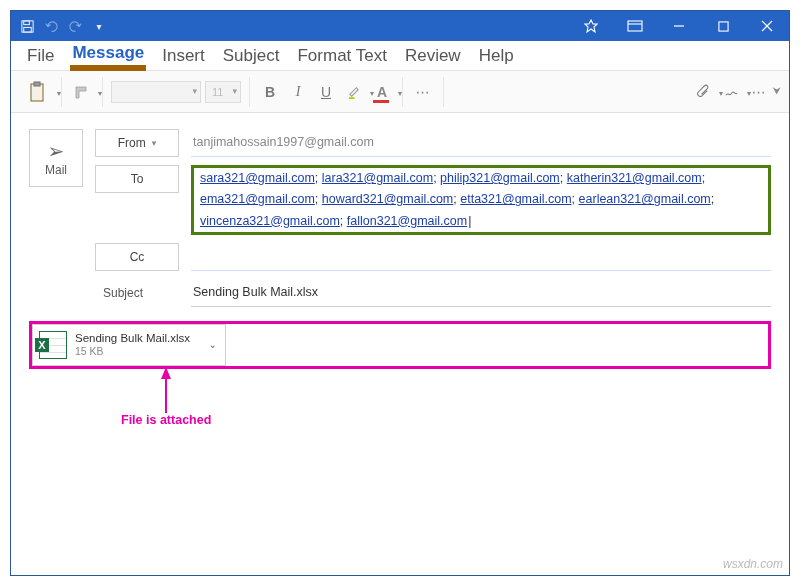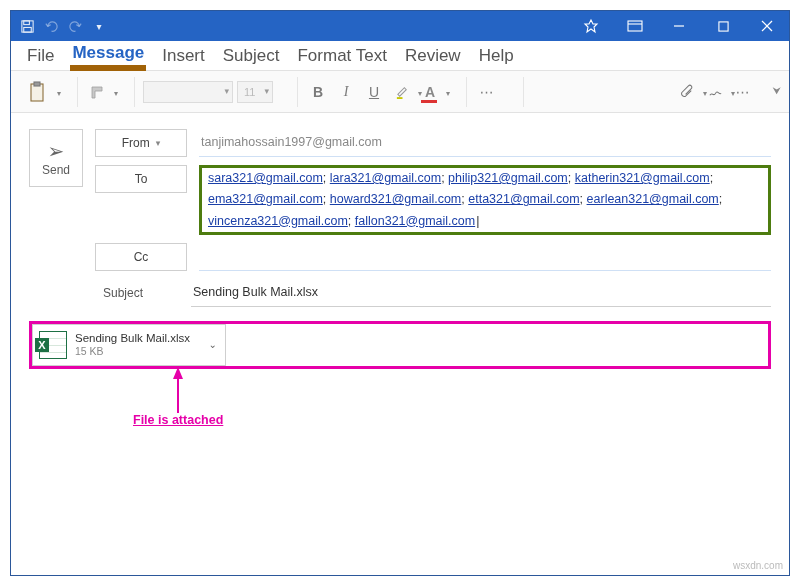--- a/index.html
+++ b/index.html
@@ -8,33 +8,33 @@
   .titlebar { height: 30px; background: #2564c4; color: #fff; display: flex; align-items: center; font-size: 12px; position: relative; }
   .qat { display: flex; align-items: center; gap: 4px; padding: 0 6px; }
   .qat-item { width: 20px; height: 20px; display: flex; align-items: center; justify-content: center; opacity: 0.9; color: #fff; }
   .tb-title { position: absolute; left: 50%; transform: translateX(-50%); color: #fff; font-size: 12px; white-space: nowrap; }
   .tb-right { position: absolute; right: 0; display: flex; align-items: center; }
   .tb-btn { width: 44px; height: 30px; display: flex; align-items: center; justify-content: center; color: #fff; }
   .ribbon-tabs { height: 30px; display: flex; align-items: center; gap: 14px; padding: 0 14px; border-bottom: 1px solid #e2e2e2; font-size: 17px; color: #555; }
   .ribbon-tab { height: 30px; display: flex; align-items: center; padding: 0 2px; cursor: default; }
   .ribbon-tab.active { color: #2564c4; border-bottom: 6px solid #a16207; font-weight: 600; }
   .ribbon { height: 42px; background: #fafafa; border-bottom: 1px solid #e2e2e2; display: flex; align-items: center; padding: 0 10px; gap: 8px; position: relative; }
-  .ribbon-grp { display: flex; align-items: center; gap: 4px; padding-right: 24px; border-right: 1px solid #e5e5e5; height: 30px; }
+  .ribbon-grp { display: flex; align-items: center; gap: 4px; padding-right: 8px; border-right: 1px solid #e5e5e5; height: 30px; }
   .ribbon-grp:last-child { border-right: none; }
   .r-btn { width: 24px; height: 24px; display: flex; align-items: center; justify-content: center; color: #7a7a7a; font-size: 14px; position: relative; }
   .r-btn.wdrop::after { content: "▾"; font-size: 8px; color: #888; position: absolute; right: -8px; top: 9px; }
   .r-select { height: 22px; border: 1px solid #dcdcdc; background: #f3f3f3; color: #bbb; font-size: 11px; padding: 0 14px 0 6px; position: relative; min-width: 36px; display:flex; align-items:center; }
   .r-select::after { content: "▾"; position: absolute; right: 3px; top: 4px; font-size: 9px; color: #999; }
   .r-chev { position: absolute; right: 8px; top: 14px; font-size: 10px; color: #888; }
   .compose { padding: 16px 18px 0 18px; display: flex; flex-direction: column; gap: 0; }
   .row { display: flex; align-items: flex-start; gap: 12px; }
   .sendcol { width: 54px; }
   .sendbox { width: 54px; height: 58px; border: 1px solid #cfcfcf; display: flex; flex-direction: column; align-items: center; justify-content: center; color: #5a5a5a; font-size: 12px; gap: 4px; }
   .sendbox .arr { font-size: 20px; line-height: 1; color: #666; transform: translateY(2px); }
-  .fieldbtn { width: 92px; height: 28px; border: 1px solid #cfcfcf; display: flex; align-items: center; justify-content: center; font-size: 12px; color: #444; position: relative; background: #fff; }
+  .fieldbtn { width: 84px; height: 28px; border: 1px solid #cfcfcf; display: flex; align-items: center; justify-content: center; font-size: 12px; color: #444; position: relative; background: #fff; }
   .fieldbtn::after { content: "▾"; font-size: 9px; color: #888; margin-left: 6px; }
   .fieldbtn.plain::after { content: ""; margin: 0; }
   .sublbl { width: 84px; height: 28px; display:flex; align-items:center; padding-left:8px; font-size:12px; color:#555; }
   .fieldval { flex: 1; font-size: 12.5px; color: #333; padding: 6px 2px; border-bottom: 1px solid #cfe0f5; min-height: 28px; }
   .fieldval.addr a { color: #1a3fa8; text-decoration: underline; }
   .fieldval.from { color: #888; }
   .to-highlight { border: 3px solid #4d7c0f; padding: 0 6px; flex: 1; }
   .to-highlight .fieldval { border: none; padding: 0; line-height: 1.7; }
   .gap { height: 8px; }
   .attach-box { margin: 14px 0 0 0; display: inline-flex; border: 3px solid #e600a9; }
@@ -42,21 +42,21 @@
   .xl-icon { width: 28px; height: 28px; background: #fff; border: 1px solid #1d7044; display: flex; align-items: center; justify-content: center; position: relative; }
   .xl-icon::before { content:"X"; color:#fff; font-weight:700; font-size:11px; background:#1d7044; width:14px; height:14px; display:flex; align-items:center; justify-content:center; position:absolute; left:-5px; top:6px; }
   .xl-lines { width: 100%; height: 100%; background: repeating-linear-gradient(#fff 0 6px,#d7e7dc 6px 7px); }
   .att-meta { flex:1; display:flex; flex-direction:column; line-height:1.15; }
   .att-meta .fn { font-size: 11.5px; color:#333; }
   .att-meta .sz { font-size: 10.5px; color: #888; }
   .att-chev { font-size: 10px; color:#666; padding:0 4px; }
   .annot { position: absolute; color: #e600a9; font-size: 12.5px; font-weight: 700; }
   .annot .arrow-up { width: 0; height: 0; border-left: 5px solid transparent; border-right: 5px solid transparent; border-bottom: 12px solid #e600a9; margin: 0 auto; }
   .annot .shaft { width: 2px; background: #e600a9; margin: 0 auto; }
-  .watermark { position:absolute; right:6px; bottom:4px; font-size:10px; color:#bbb; }
+  .watermark { position:absolute; right:6px; bottom:4px; font-size:12px; color:#bbb;font-style:italic; }
 </style>
 </head>
 <body>
 
 <div class="window">
 
   <div class="titlebar">
     <div class="qat">
       <div class="qat-item">
         <svg width="15" height="15" viewBox="0 0 16 16" fill="none" stroke="white" stroke-width="1.1">
@@ -172,21 +172,21 @@
       <div class="r-btn" style="letter-spacing:1px;">⋯</div>
     </div>
     <div class="r-chev">⮟</div>
   </div>
 
   <div class="compose">
     <div class="row">
       <div class="sendcol">
         <div class="sendbox">
           <div class="arr">➢</div>
-          <div>Send</div>
+          <div>Mail</div>
         </div>
       </div>
       <div style="flex:1;">
         <div class="row">
           <div class="fieldbtn">From</div>
           <div class="fieldval from">tanjimahossain1997@gmail.com</div>
         </div>
         <div class="gap"></div>
         <div class="row">
           <div class="fieldbtn plain">To</div>
@@ -214,20 +214,20 @@
           </div>
         <div class="att-meta">
           <span class="fn">Sending Bulk Mail.xlsx</span>
           <span class="sz">15 KB</span>
         </div>
         <div class="att-chev">⌄</div>
       </div>
     </div>
   </div>
 
-  <div class="annot" style="left:122px; top:356px; text-align:right;text-decoration:underline;">
+  <div class="annot" style="left:110px; top:356px; text-align:right;">
     <div class="arrow-up"></div>
     <div class="shaft" style="height:34px;"></div>
     <div>File is attached</div>
   </div>
 
   <div class="watermark">wsxdn.com</div>
 </div>
 
 </body></html>

